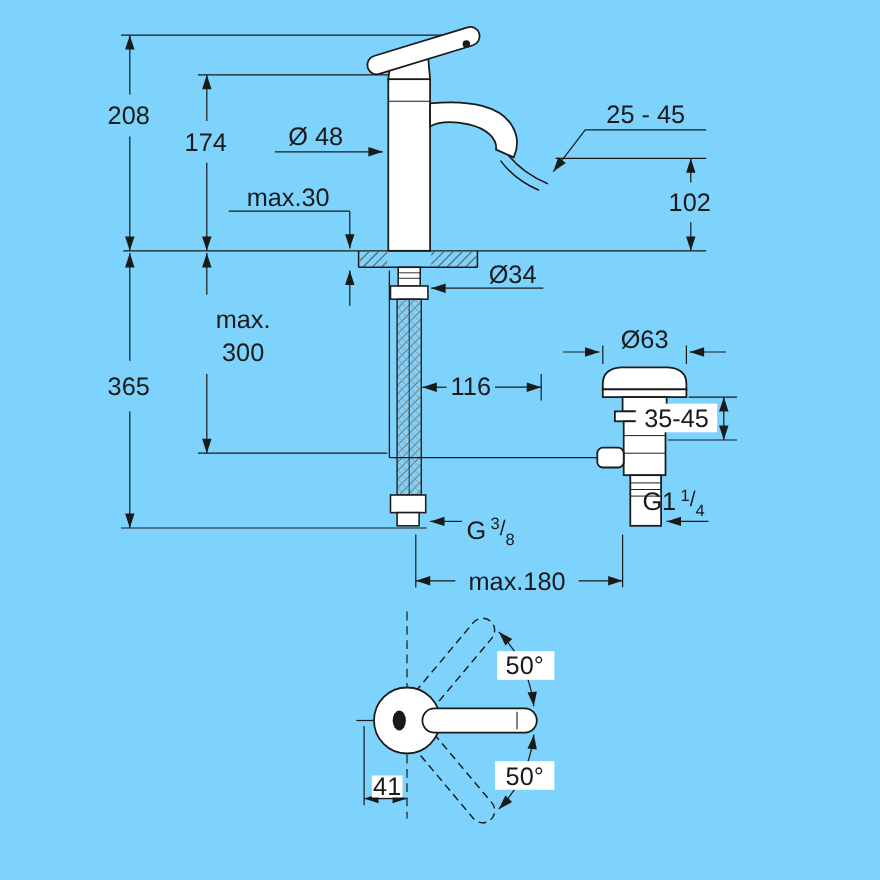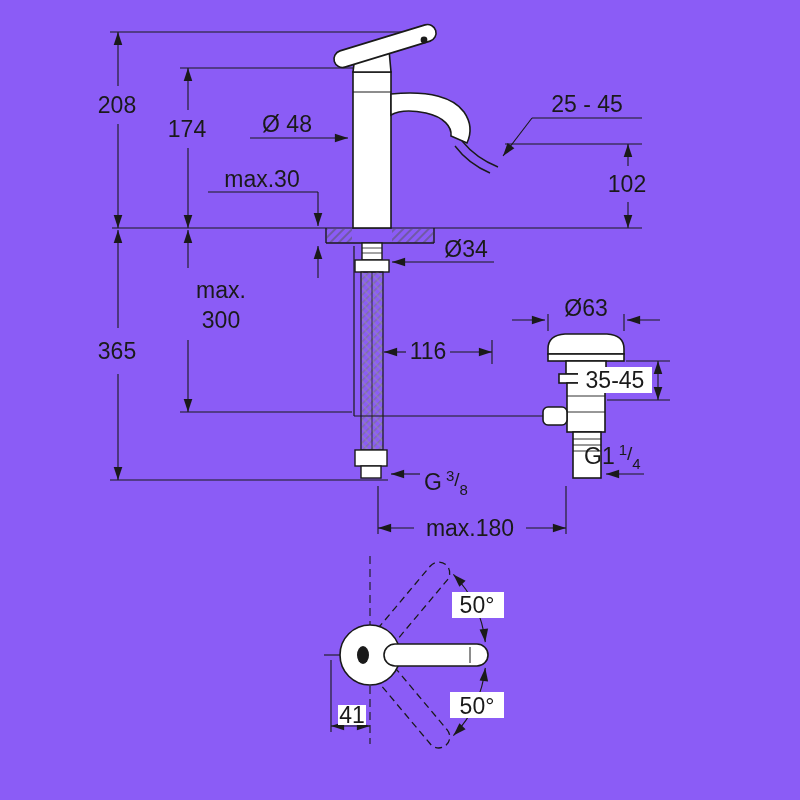--- a/index.html
+++ b/index.html
@@ -1,16 +1,16 @@
 <!DOCTYPE html>
 <html><head>
 <meta charset="utf-8">
 <style>
   html,body{margin:0;padding:0;background:#fff;}
-  .stage{position:relative;width:800px;height:800px;background:#8b5cf6;overflow:hidden;}
+  .stage{position:relative;width:800px;height:800px;background:#7dd3fc;overflow:hidden;}
   svg{display:block;}
   .dim{font-family:"Liberation Sans",sans-serif;font-size:23px;fill:#1a1a1a;text-anchor:middle;dominant-baseline:central;}
   .frac{font-family:"Liberation Sans",sans-serif;font-size:23px;fill:#1a1a1a;text-anchor:start;}
 </style>
 </head>
 <body>
 
 <div class="stage">
 <svg width="800" height="800" viewBox="0 0 800 800" stroke-linecap="butt">
   <defs>

